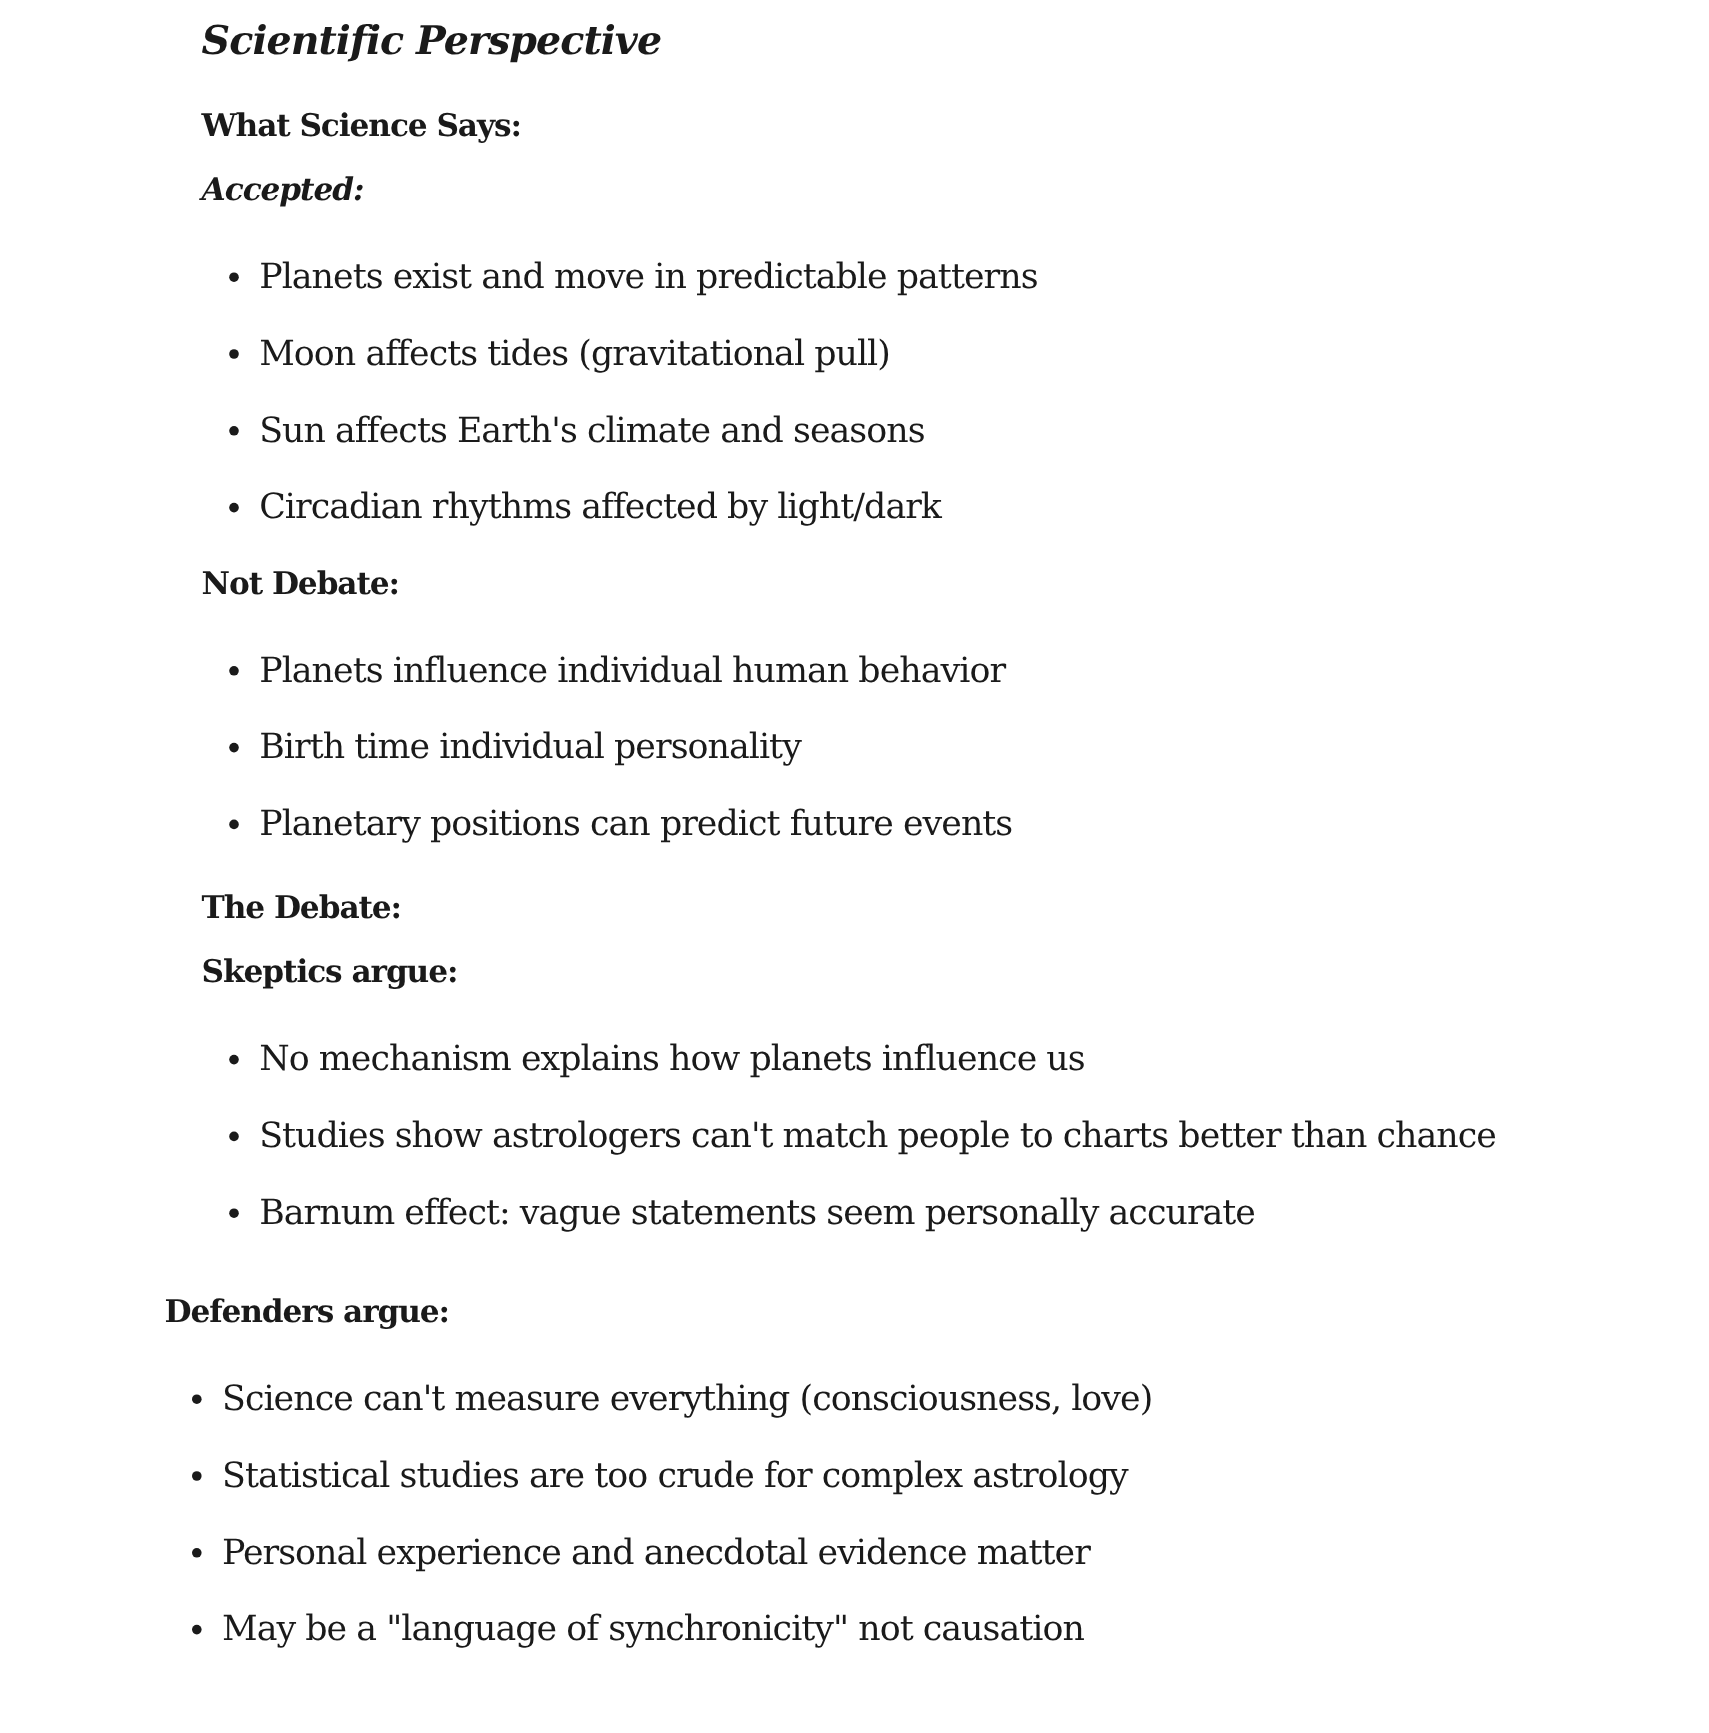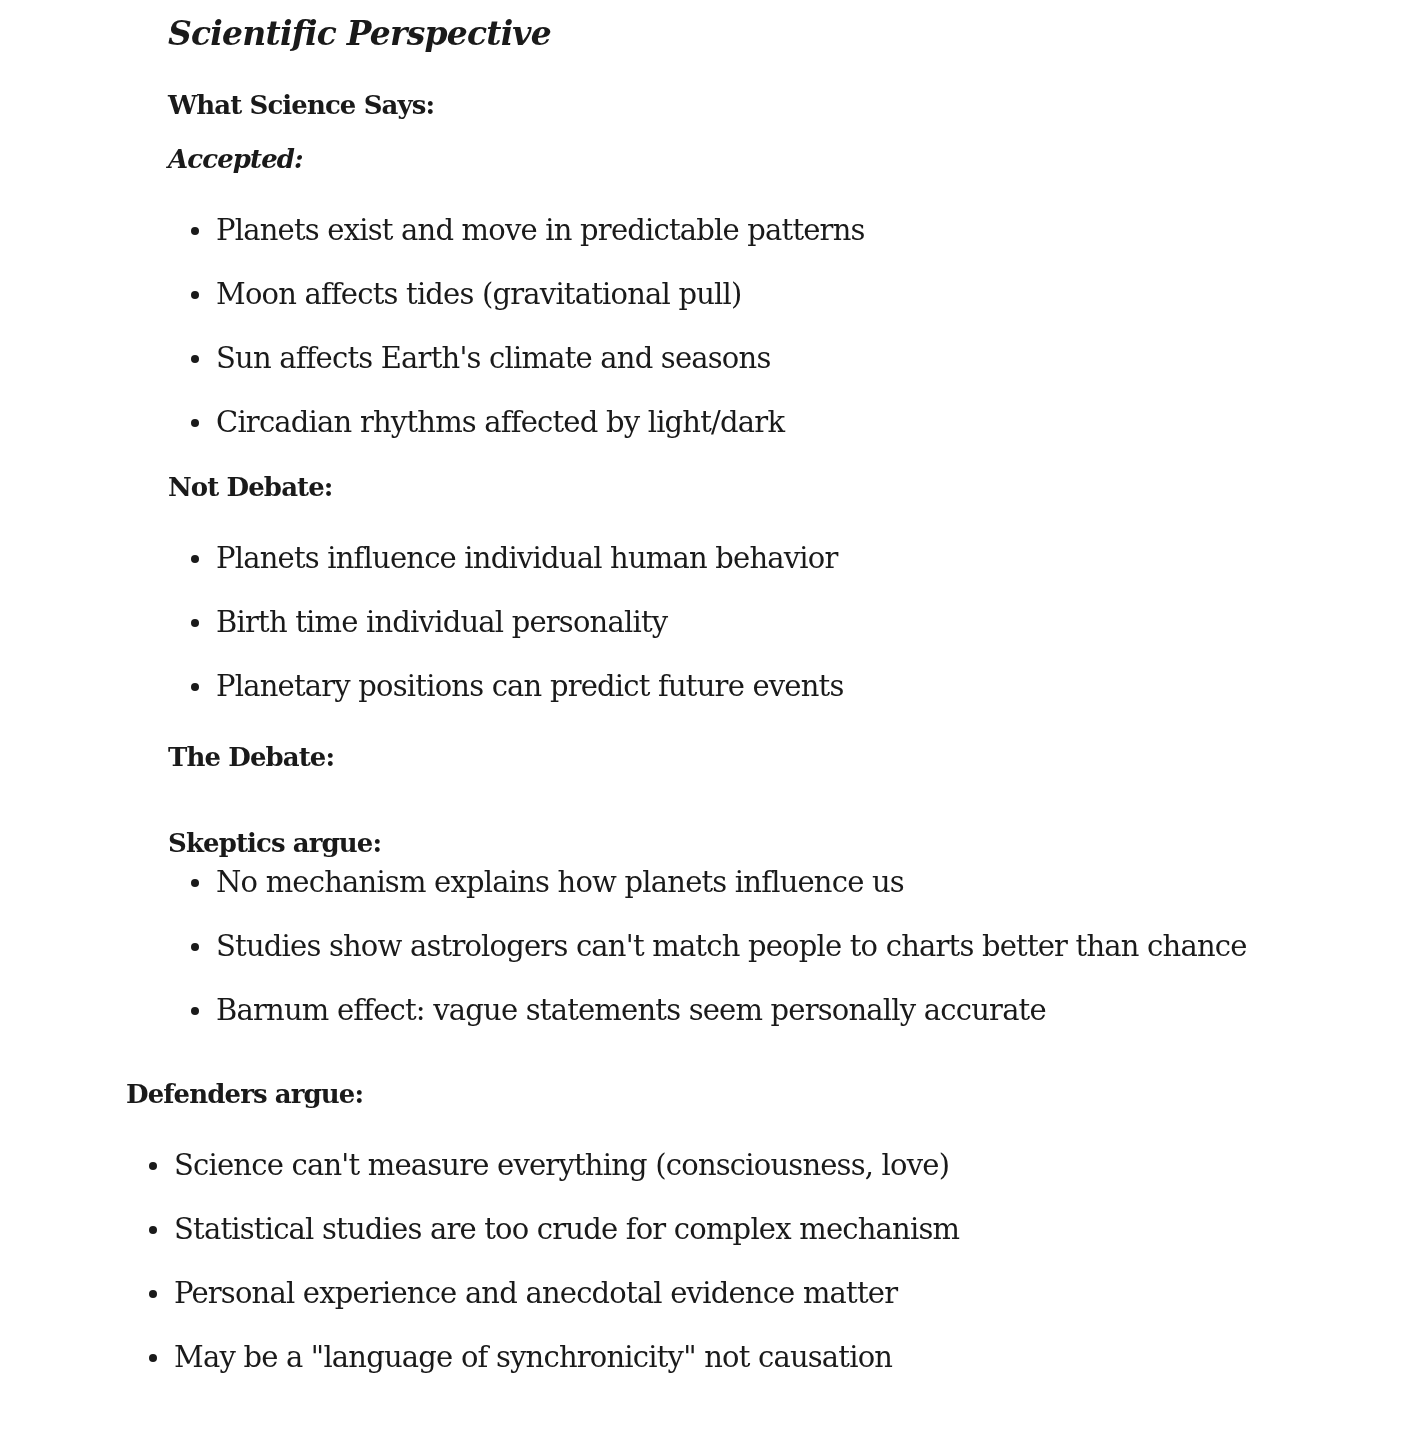--- a/index.html
+++ b/index.html
@@ -14,21 +14,21 @@
       font-family: "DejaVu Serif", "Liberation Serif", serif;
       color: #1a1a1a;
       overflow: hidden;
     }
     .block {
       position: absolute;
       left: 168px;
       width: 1200px;
     }
     .outer {
-      left: 126px;
+      left: 137px;
     }
     h2.title {
       margin: 0;
       font-size: 33px;
       font-weight: bold;
       letter-spacing: -0.8px;
       line-height: 1.2;
       font-style: italic;
     }
     .subhead {
@@ -98,38 +98,38 @@
       <li>Planets influence individual human behavior</li>
       <li>Birth time individual personality</li>
       <li>Planetary positions can predict future events</li>
     </ul>
   </div>
 
   <div class="block" style="top:741px;">
     <div class="subhead">The Debate:</div>
   </div>
 
-  <div class="block" style="top:794px;margin-top:33px;">
+  <div class="block" style="top:794px;">
     <div class="subhead">Skeptics argue:</div>
   </div>
 
   <div class="block" style="top:850px;">
     <ul class="list">
       <li>No mechanism explains how planets influence us</li>
       <li>Studies show astrologers can't match people to charts better than chance</li>
       <li>Barnum effect: vague statements seem personally accurate</li>
     </ul>
   </div>
 
   <div class="block outer" style="top:1078px;">
     <div class="subhead">Defenders argue:</div>
   </div>
 
   <div class="block outer" style="top:1133px;">
     <ul class="list">
       <li>Science can't measure everything (consciousness, love)</li>
-      <li>Statistical studies are too crude for complex mechanism</li>
+      <li>Statistical studies are too crude for complex astrology</li>
       <li>Personal experience and anecdotal evidence matter</li>
       <li>May be a "language of synchronicity" not causation</li>
     </ul>
   </div>
 
 </div>
 
 </body></html>

